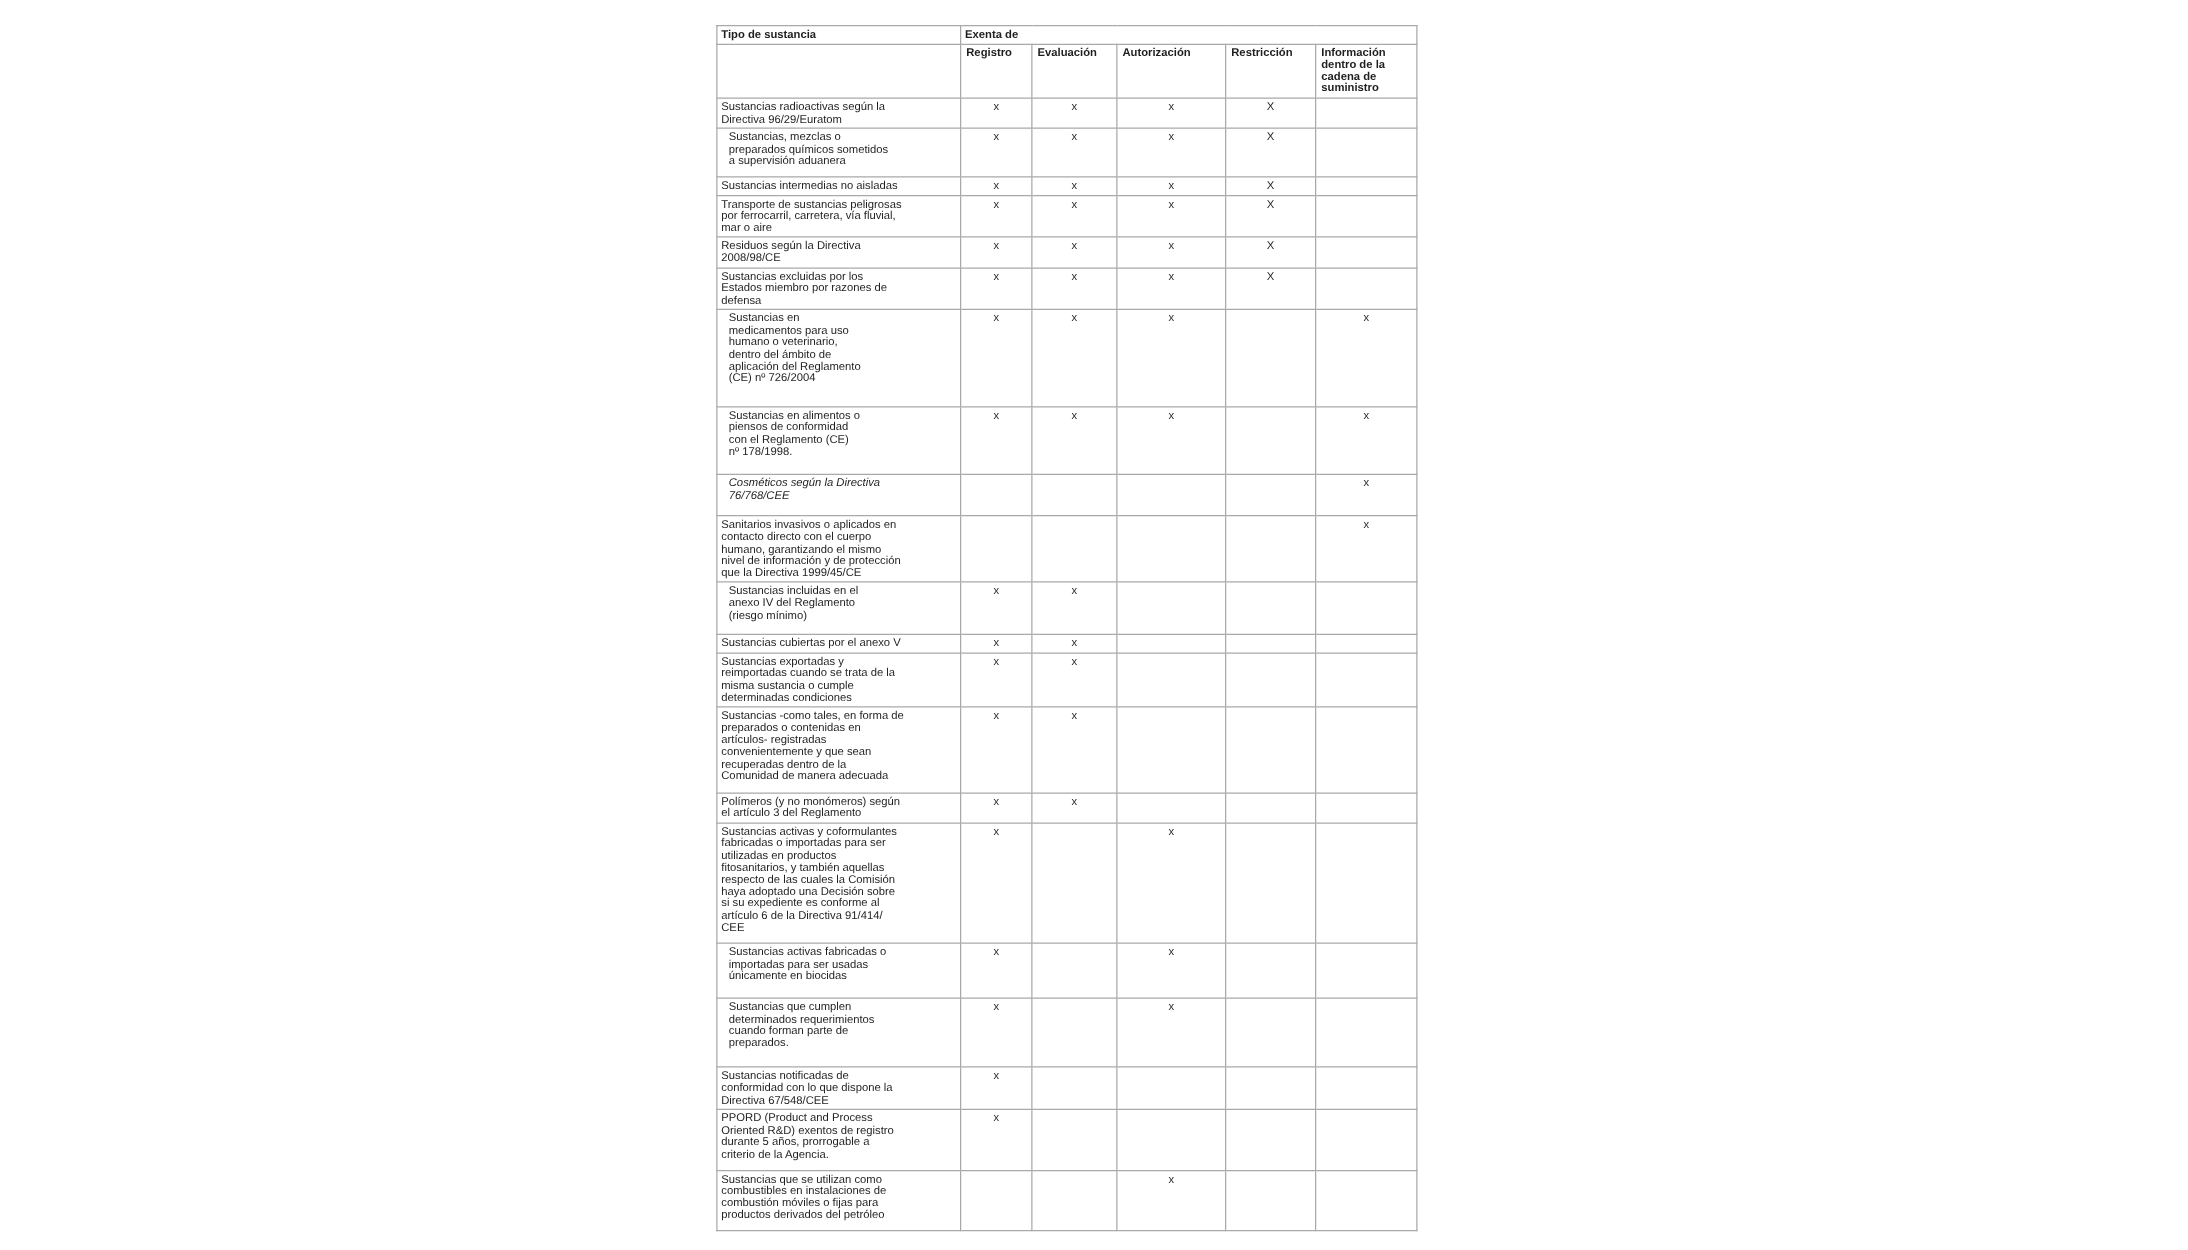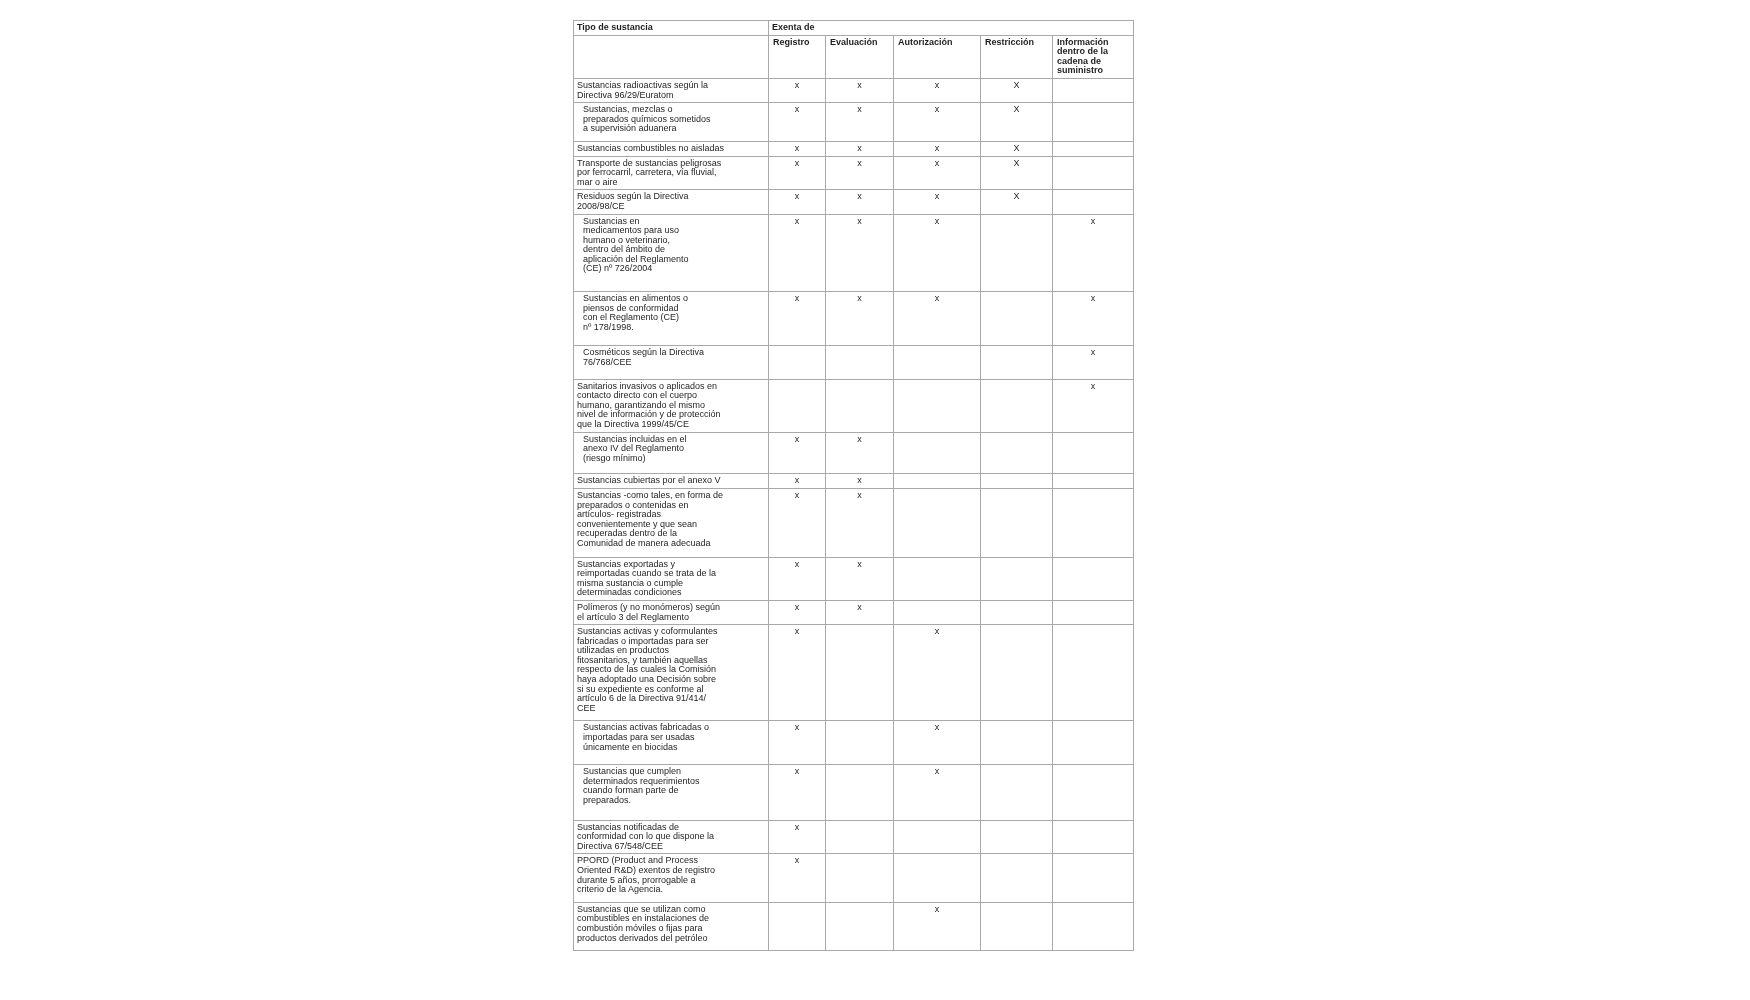--- a/index.html
+++ b/index.html
@@ -103,40 +103,50 @@
       <td class="label-cell indent" style="padding-bottom: 7px;">Sustancias, mezclas o
 preparados químicos sometidos
 a supervisión aduanera</td>
       <td class="mark-cell">x</td>
       <td class="mark-cell">x</td>
       <td class="mark-cell">x</td>
       <td class="mark-cell">X</td>
       <td class="mark-cell"></td>
     </tr>
         <tr>
-      <td class="label-cell">Sustancias combustibles no aisladas</td>
+      <td class="label-cell">Sustancias intermedias no aisladas</td>
       <td class="mark-cell">x</td>
       <td class="mark-cell">x</td>
       <td class="mark-cell">x</td>
       <td class="mark-cell">X</td>
       <td class="mark-cell"></td>
     </tr>
         <tr>
       <td class="label-cell">Transporte de sustancias peligrosas
 por ferrocarril, carretera, vía fluvial,
 mar o aire</td>
       <td class="mark-cell">x</td>
       <td class="mark-cell">x</td>
       <td class="mark-cell">x</td>
       <td class="mark-cell">X</td>
       <td class="mark-cell"></td>
     </tr>
         <tr>
       <td class="label-cell">Residuos según la Directiva
 2008/98/CE</td>
+      <td class="mark-cell">x</td>
+      <td class="mark-cell">x</td>
+      <td class="mark-cell">x</td>
+      <td class="mark-cell">X</td>
+      <td class="mark-cell"></td>
+    </tr>
+        <tr>
+      <td class="label-cell">Sustancias excluidas por los
+Estados miembro por razones de
+defensa</td>
       <td class="mark-cell">x</td>
       <td class="mark-cell">x</td>
       <td class="mark-cell">x</td>
       <td class="mark-cell">X</td>
       <td class="mark-cell"></td>
     </tr>
         <tr>
       <td class="label-cell indent" style="padding-bottom: 17px;">Sustancias en
 medicamentos para uso
 humano o veterinario,
@@ -154,21 +164,21 @@
 piensos de conformidad
 con el Reglamento (CE)
 nº 178/1998.</td>
       <td class="mark-cell">x</td>
       <td class="mark-cell">x</td>
       <td class="mark-cell">x</td>
       <td class="mark-cell"></td>
       <td class="mark-cell">x</td>
     </tr>
         <tr>
-      <td class="label-cell indent" style="padding-bottom: 11px;">Cosméticos según la Directiva
+      <td class="label-cell indent" style="padding-bottom: 11px; font-style: italic;">Cosméticos según la Directiva
 76/768/CEE</td>
       <td class="mark-cell"></td>
       <td class="mark-cell"></td>
       <td class="mark-cell"></td>
       <td class="mark-cell"></td>
       <td class="mark-cell">x</td>
     </tr>
         <tr>
       <td class="label-cell">Sanitarios invasivos o aplicados en
 contacto directo con el cuerpo
@@ -186,44 +196,44 @@
 anexo IV del Reglamento
 (riesgo mínimo)</td>
       <td class="mark-cell">x</td>
       <td class="mark-cell">x</td>
       <td class="mark-cell"></td>
       <td class="mark-cell"></td>
       <td class="mark-cell"></td>
     </tr>
         <tr>
       <td class="label-cell">Sustancias cubiertas por el anexo V</td>
+      <td class="mark-cell">x</td>
+      <td class="mark-cell">x</td>
+      <td class="mark-cell"></td>
+      <td class="mark-cell"></td>
+      <td class="mark-cell"></td>
+    </tr>
+        <tr>
+      <td class="label-cell">Sustancias exportadas y
+reimportadas cuando se trata de la
+misma sustancia o cumple
+determinadas condiciones</td>
       <td class="mark-cell">x</td>
       <td class="mark-cell">x</td>
       <td class="mark-cell"></td>
       <td class="mark-cell"></td>
       <td class="mark-cell"></td>
     </tr>
         <tr>
       <td class="label-cell" style="padding-bottom: 8px;">Sustancias -como tales, en forma de
 preparados o contenidas en
 artículos- registradas
 convenientemente y que sean
 recuperadas dentro de la
 Comunidad de manera adecuada</td>
-      <td class="mark-cell">x</td>
-      <td class="mark-cell">x</td>
-      <td class="mark-cell"></td>
-      <td class="mark-cell"></td>
-      <td class="mark-cell"></td>
-    </tr>
-        <tr>
-      <td class="label-cell">Sustancias exportadas y
-reimportadas cuando se trata de la
-misma sustancia o cumple
-determinadas condiciones</td>
       <td class="mark-cell">x</td>
       <td class="mark-cell">x</td>
       <td class="mark-cell"></td>
       <td class="mark-cell"></td>
       <td class="mark-cell"></td>
     </tr>
         <tr>
       <td class="label-cell">Polímeros (y no monómeros) según
 el artículo 3 del Reglamento</td>
       <td class="mark-cell">x</td>

